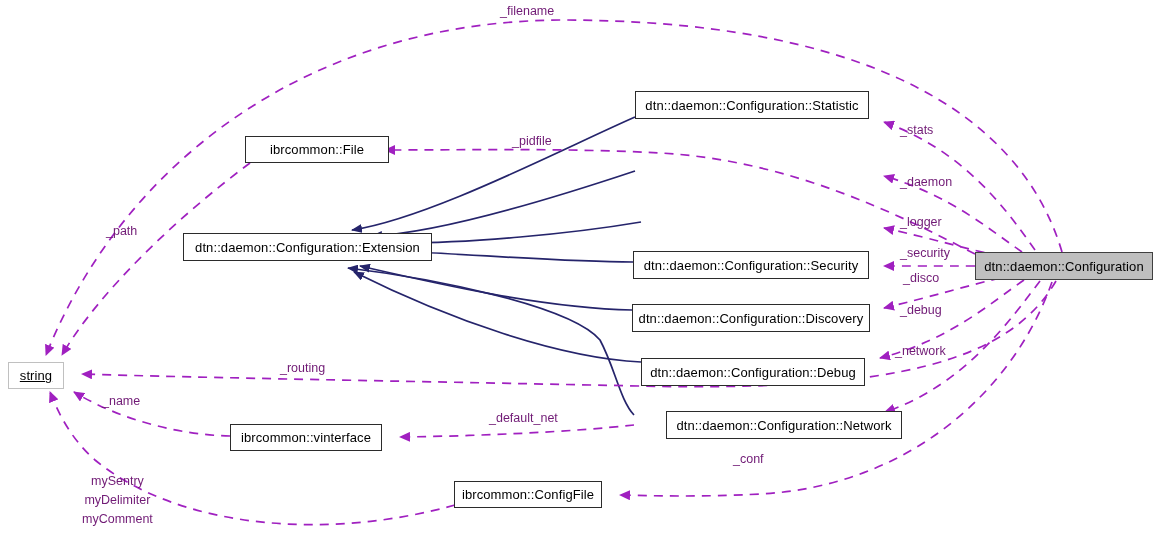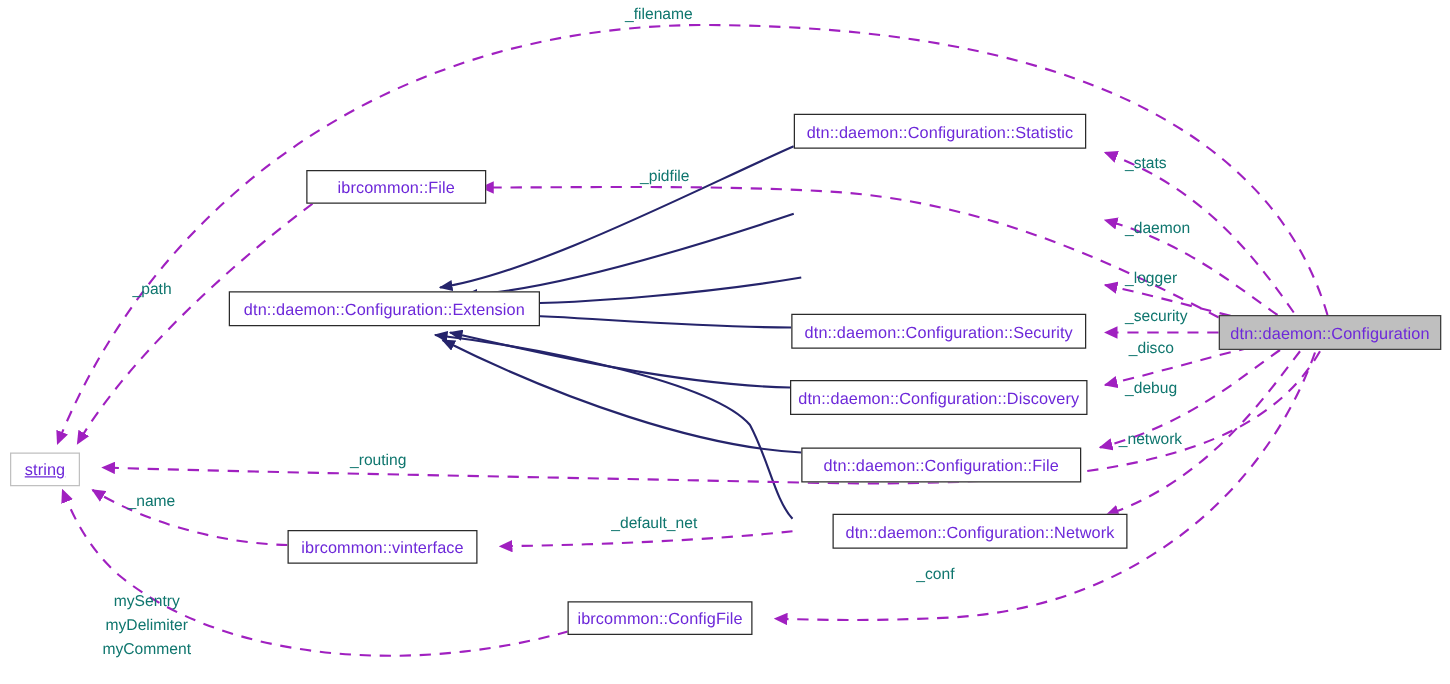--- a/index.html
+++ b/index.html
@@ -27,37 +27,37 @@
   }
   .cls-node {
     position: absolute;
     box-sizing: border-box;
     display: flex;
     align-items: center;
     justify-content: center;
     background: #ffffff;
     border: 1px solid #2b2b2b;
     font-size: 13px;
-    color: #6d28d9;
+    color: #000000;
     white-space: nowrap;
     line-height: 1;
     letter-spacing: 0.1px;
   }
   .cls-node.highlight {
     background: #bfbfbf;
     border: 1px solid #404040;
   }
   .cls-node.plain {
     border: 1px solid #c0c0c0;
     background: #ffffff;
   }
   .edge-label {
     position: absolute;
     font-size: 12.5px;
-    color: #0f766e;
+    color: #701a75;
     white-space: nowrap;
     line-height: 15px;
     background: transparent;
   }
   .edge-label.multi {
     text-align: center;
     line-height: 19px;
     margin-top: 37px;
   }
 </style>
@@ -148,21 +148,21 @@
 
   <div class="cls-node" style="left:633px; top:251px; width:236px; height:28px;">
     <span>dtn::daemon::Configuration::Security</span>
   </div>
 
   <div class="cls-node" style="left:632px; top:304px; width:238px; height:28px;">
     <span>dtn::daemon::Configuration::Discovery</span>
   </div>
 
   <div class="cls-node" style="left:641px; top:358px; width:224px; height:28px;">
-    <span>dtn::daemon::Configuration::File</span>
+    <span>dtn::daemon::Configuration::Debug</span>
   </div>
 
   <div class="cls-node" style="left:634px; top:411px; width:236px; height:28px;margin-left:32px;">
     <span>dtn::daemon::Configuration::Network</span>
   </div>
 
   <div class="cls-node highlight" style="left:975px; top:252px; width:178px; height:28px;">
     <span>dtn::daemon::Configuration</span>
   </div>
 

